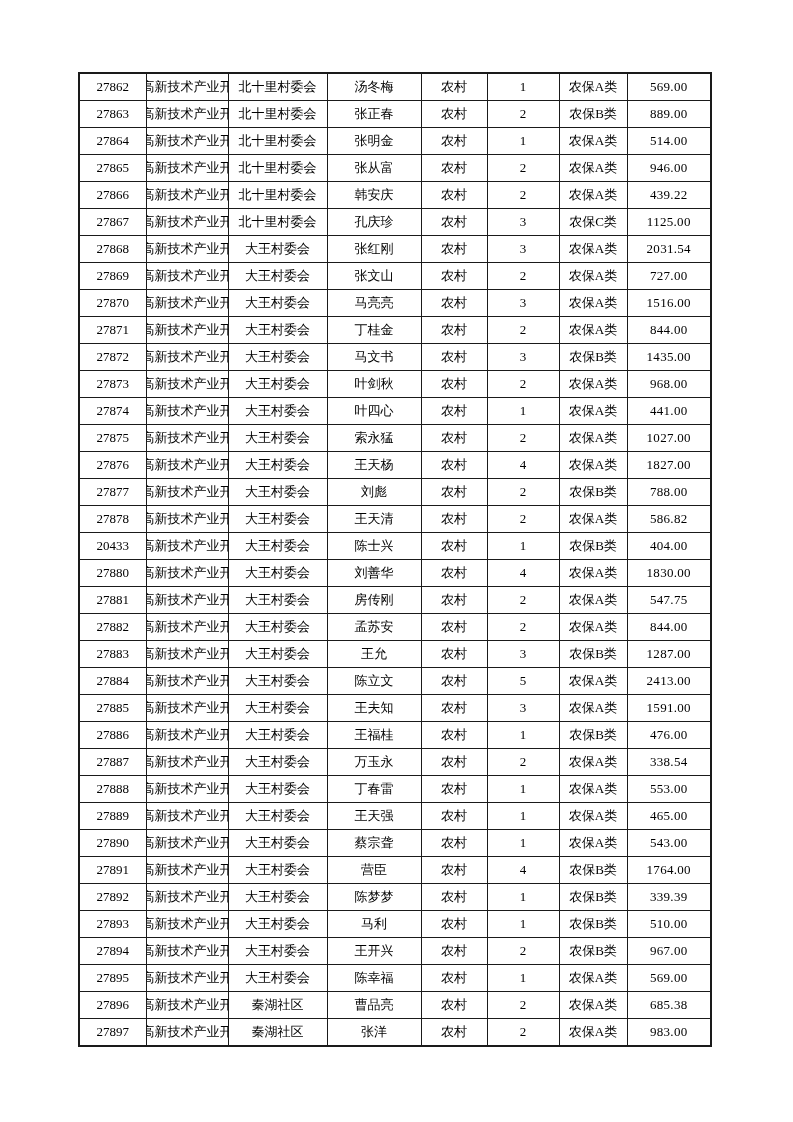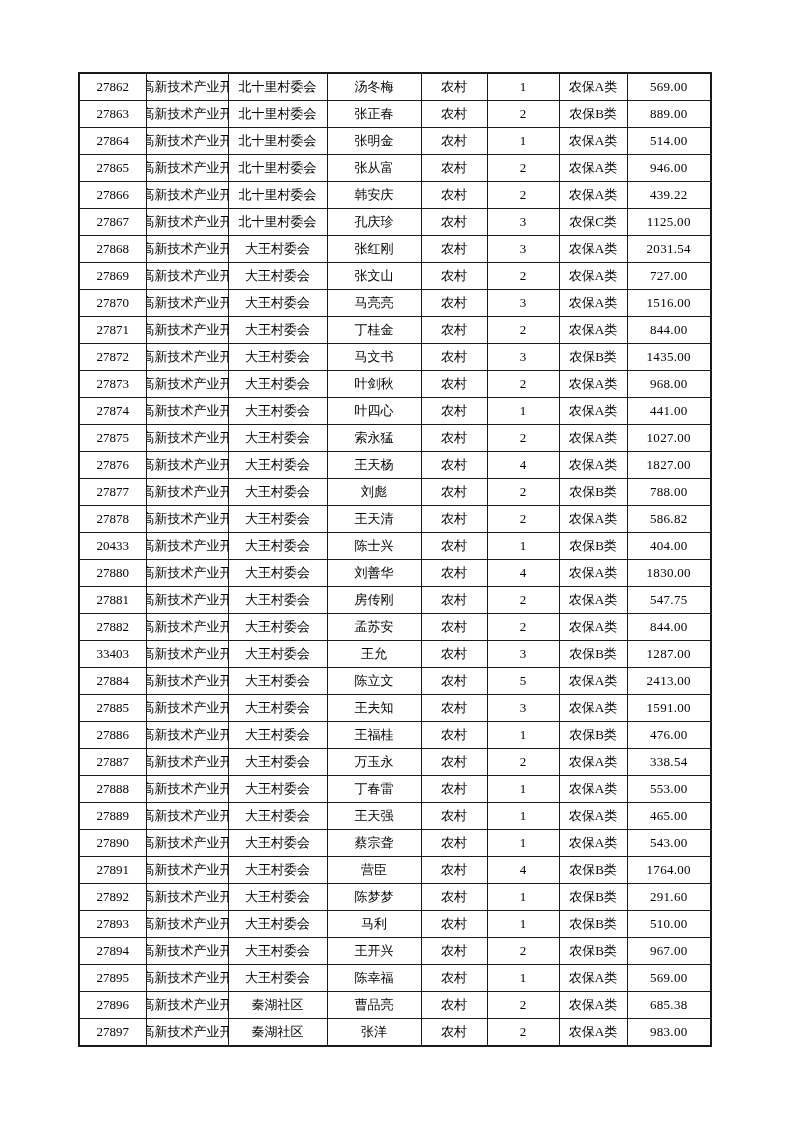--- a/index.html
+++ b/index.html
@@ -951,21 +951,21 @@
           </td>
           <td class="col-7">
             <div class="cellwrap">
               <span>844.00</span>
             </div>
           </td>
         </tr>
         <tr>
           <td class="col-0">
             <div class="cellwrap">
-              <span>33403</span>
+              <span>27883</span>
             </div>
           </td>
           <td class="col-1">
             <div class="cellwrap">
               <span>高新技术产业开发区</span>
             </div>
           </td>
           <td class="col-2">
             <div class="cellwrap">
               <span>大王村委会</span>
@@ -1364,21 +1364,21 @@
               <span>1</span>
             </div>
           </td>
           <td class="col-6">
             <div class="cellwrap">
               <span>农保B类</span>
             </div>
           </td>
           <td class="col-7">
             <div class="cellwrap">
-              <span>291.60</span>
+              <span>339.39</span>
             </div>
           </td>
         </tr>
         <tr>
           <td class="col-0">
             <div class="cellwrap">
               <span>27893</span>
             </div>
           </td>
           <td class="col-1">

